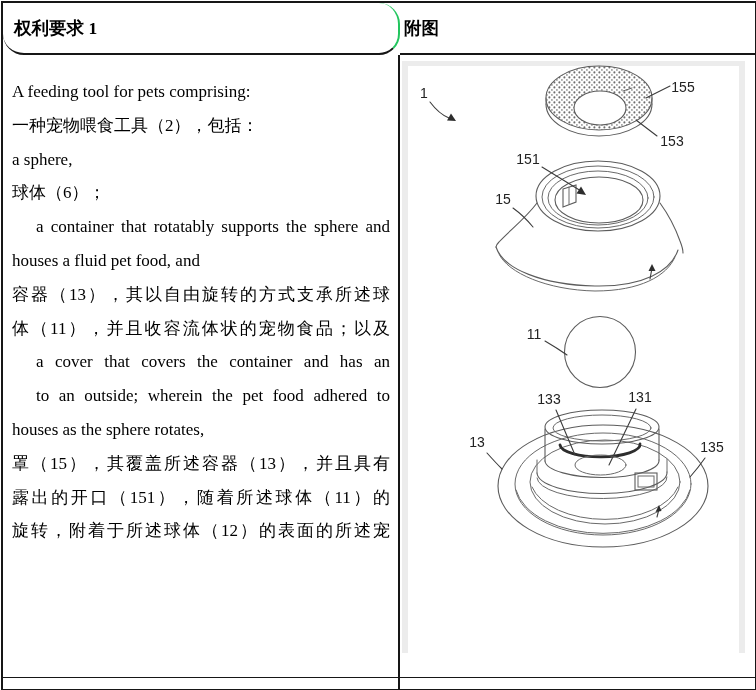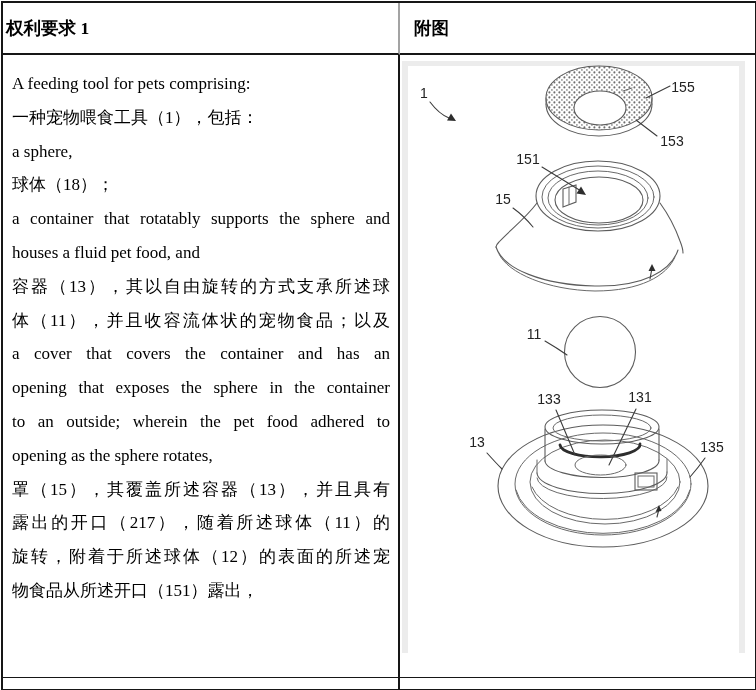--- a/index.html
+++ b/index.html
@@ -7,27 +7,27 @@
     width:756px;height:690px;background:#ffffff;position:relative;
     font-family:"Liberation Serif","DejaVu Serif",serif;color:#000;
   }
   .claim-table{
     position:absolute;left:1px;top:1px;width:752px;height:686px;
     border:2px solid #161616;background:#fff;
     display:grid;grid-template-columns:397px 1fr;grid-template-rows:52px 1fr 11px;
   }
   .cell{box-sizing:border-box;min-width:0;min-height:0;}
   .hdr{display:flex;align-items:center;font-weight:bold;font-size:17.5px;}
-  .hdr-left{border-right:2px solid #a3a3a3;border-bottom:2px solid #161616;padding-left:3px;}
-  .hdr-right{border-bottom:2px solid #161616;padding-left:14px;}
-  .body-left{border-right:2px solid #161616;border-bottom:1px solid #161616;padding:12px 8px 0 9px;font-size:17px;overflow:hidden;}
+  .hdr-left{border-right:2px solid #22c55e;border-bottom:2px solid #161616;padding-left:11px;border-radius:21px;}
+  .hdr-right{border-bottom:2px solid #161616;padding-left:4px;}
+  .body-left{border-right:2px solid #161616;border-bottom:1px solid #161616;padding:20px 8px 0 9px;font-size:17px;overflow:hidden;}
   .body-right{border-bottom:1px solid #161616;position:relative;overflow:hidden;}
   .foot-left{border-right:2px solid #161616;}
   .ln{height:33.8px;line-height:33.8px;white-space:nowrap;overflow:visible;}
-  .j{white-space:normal;text-align:justify;text-align-last:justify;overflow:hidden;}
+  .j{white-space:normal;text-align:justify;text-align-last:justify;overflow:hidden;margin-left:24px;}
   .jc{white-space:normal;text-align:justify;text-align-last:justify;text-justify:inter-character;overflow:hidden;}
   .edge-band{position:absolute;background:#ececec;}
   .band-left{left:2px;top:6px;width:6px;height:592px;}
   .band-right{left:339px;top:6px;width:6px;height:592px;}
   .band-top{left:2px;top:6px;width:343px;height:5px;}
   .fig-svg{position:absolute;left:3px;top:6px;}
   .fig-label{font:14px "Liberation Sans","DejaVu Sans",sans-serif;fill:#222;}
   .ol{fill:none;stroke:#5c5c5c;stroke-width:1.1;stroke-linecap:round;}
   .thin{fill:none;stroke:#6a6a6a;stroke-width:1;stroke-linecap:round;}
   .lead{fill:none;stroke:#3c3c3c;stroke-width:1.1;stroke-linecap:round;}
@@ -41,35 +41,33 @@
 
   <div class="cell hdr hdr-left">
     <span>权利要求 1</span>
   </div>
   <div class="cell hdr hdr-right">
     <span>附图</span>
   </div>
 
   <div class="cell body-left">
     <div class="ln">A feeding tool for pets comprising:</div>
-    <div class="ln">一种宠物喂食工具（1），包括：</div>
+    <div class="ln">一种宠物喂食工具（2），包括：</div>
     <div class="ln">a sphere,</div>
-    <div class="ln">球体（18）；</div>
+    <div class="ln">球体（6）；</div>
     <div class="ln j">a container that rotatably supports the sphere and</div>
     <div class="ln">houses a fluid pet food, and</div>
     <div class="ln jc">容器（13），其以自由旋转的方式支承所述球</div>
     <div class="ln jc">体（11），并且收容流体状的宠物食品；以及</div>
     <div class="ln j">a cover that covers the container and has an</div>
-    <div class="ln j">opening that exposes the sphere in the container</div>
     <div class="ln j">to an outside; wherein the pet food adhered to</div>
-    <div class="ln">opening as the sphere rotates,</div>
+    <div class="ln">houses as the sphere rotates,</div>
     <div class="ln jc">罩（15），其覆盖所述容器（13），并且具有</div>
-    <div class="ln jc">露出的开口（217），随着所述球体（11）的</div>
+    <div class="ln jc">露出的开口（151），随着所述球体（11）的</div>
     <div class="ln jc">旋转，附着于所述球体（12）的表面的所述宠</div>
-    <div class="ln">物食品从所述开口（151）露出，</div>
   </div>
 
   <div class="cell body-right">
     <div class="edge-band band-left"></div>
     <div class="edge-band band-right"></div>
     <div class="edge-band band-top"></div>
 
     <svg class="fig-svg" width="350" height="598" viewBox="0 0 350 598" xmlns="http://www.w3.org/2000/svg">
       <defs>
         <pattern id="stipple" patternUnits="userSpaceOnUse" width="5" height="5">

